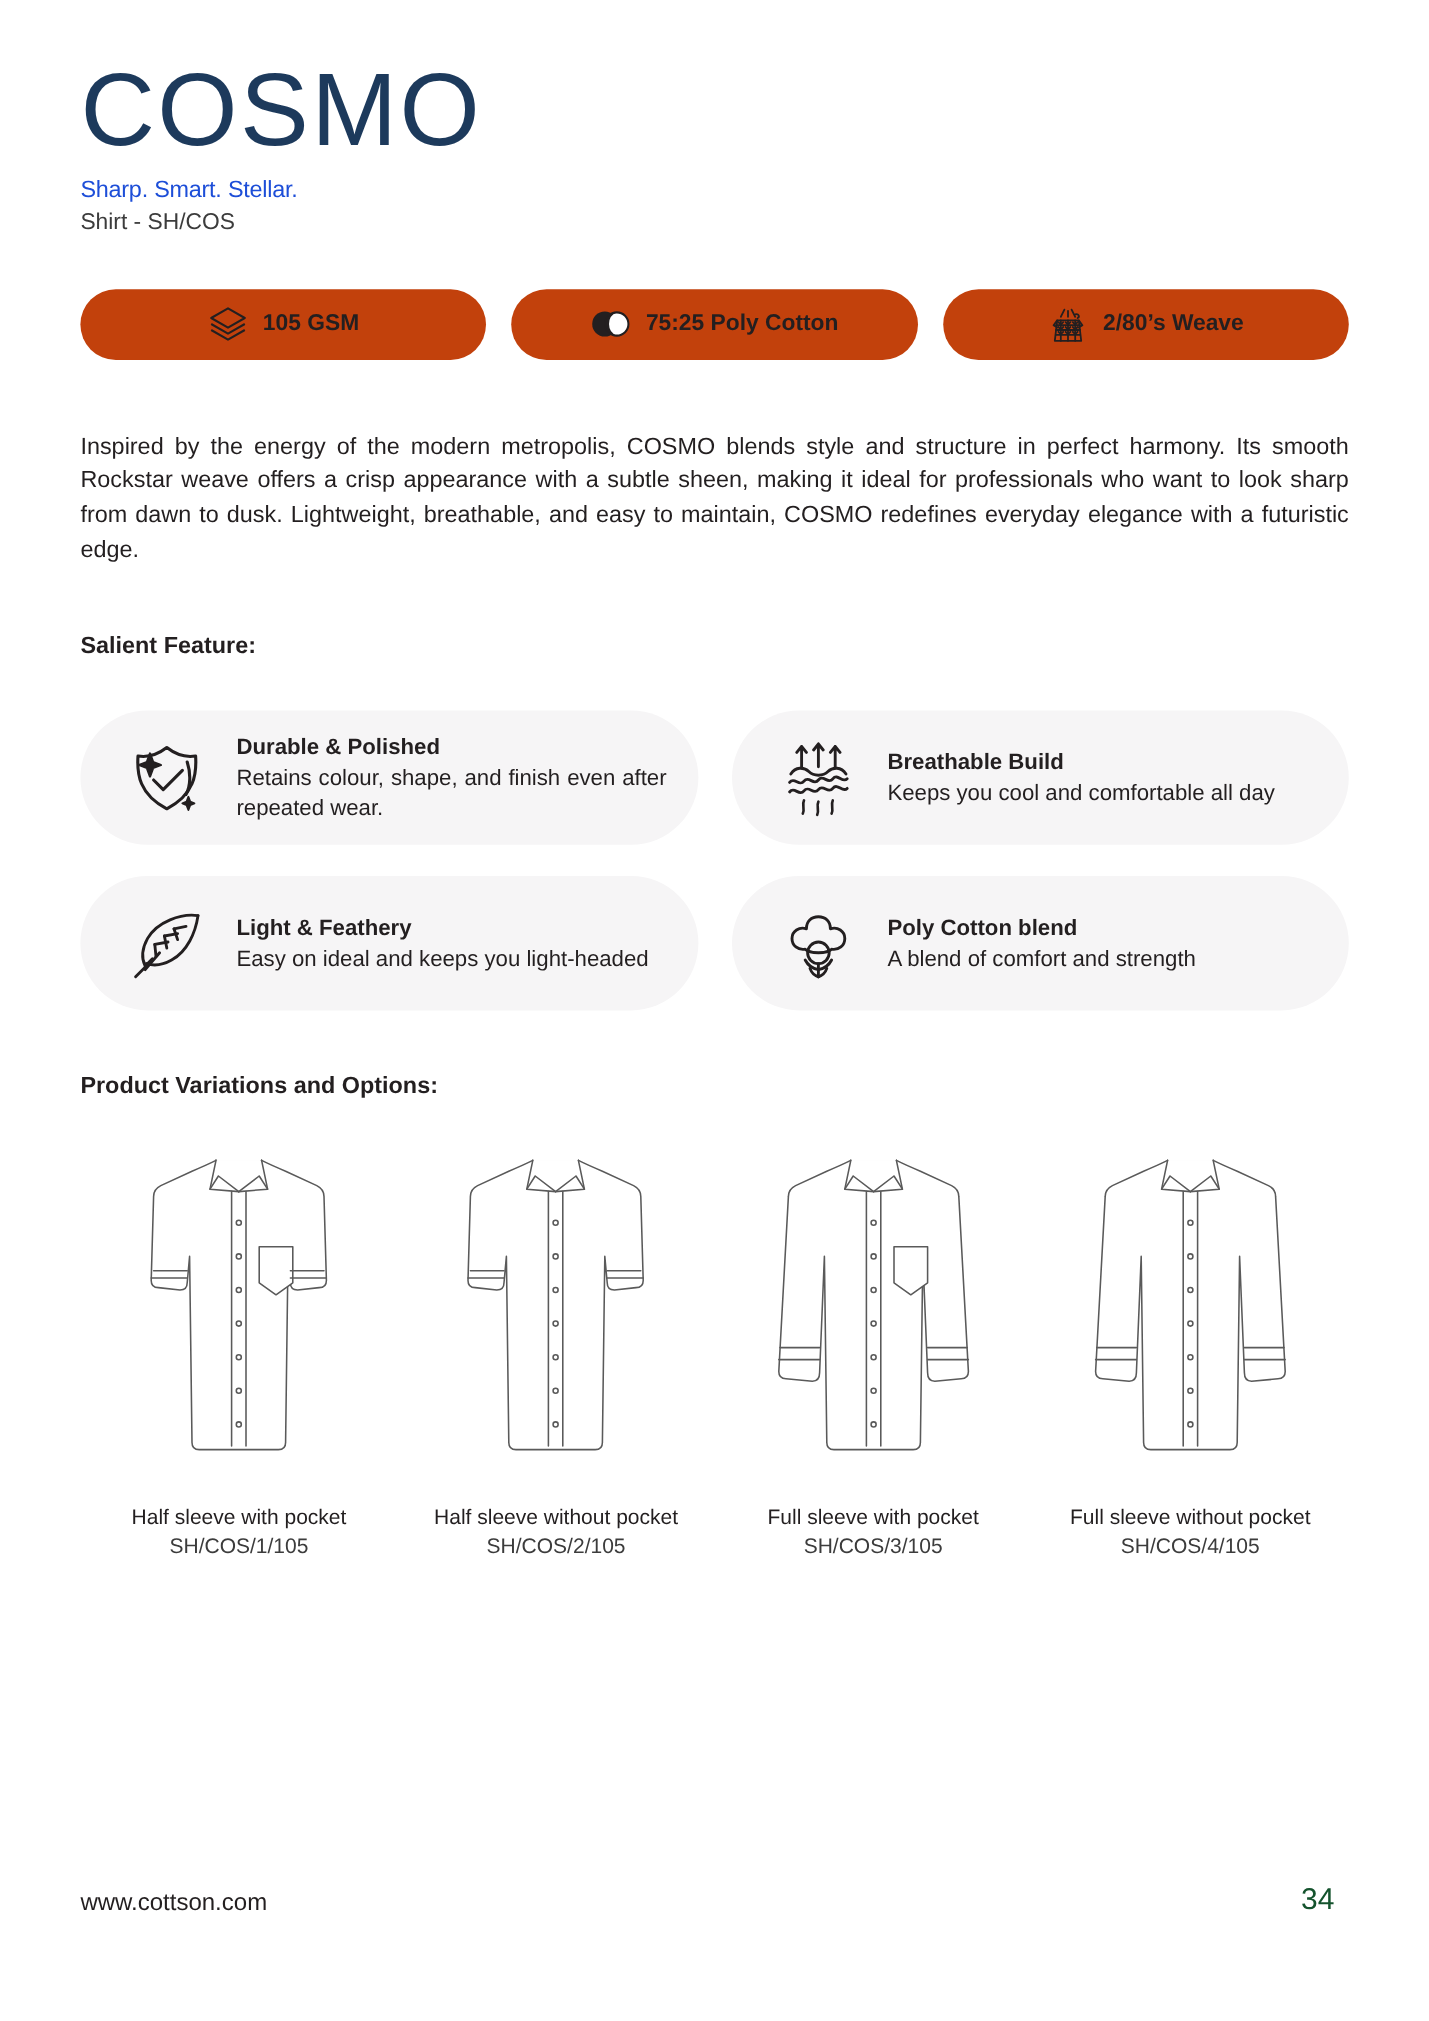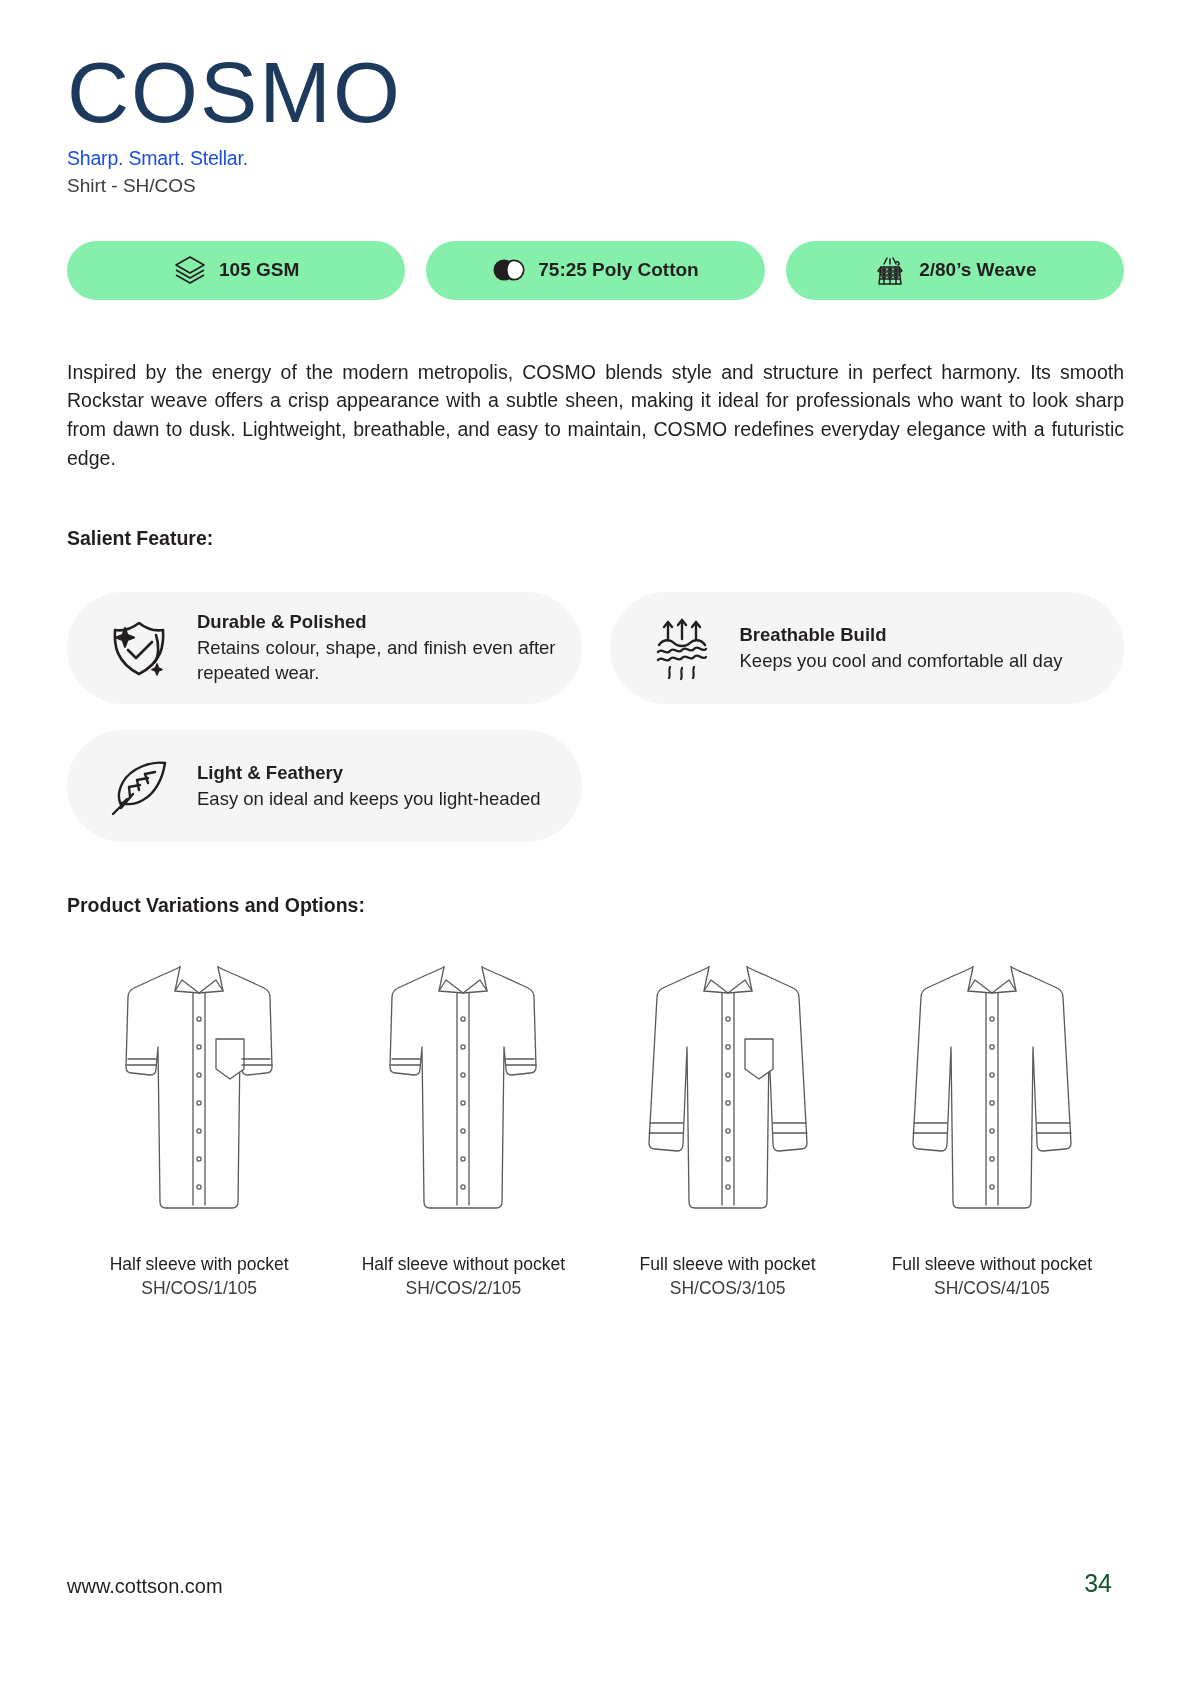--- a/index.html
+++ b/index.html
@@ -56,21 +56,21 @@
   
   .spec-row {
     display: flex;
     gap: 21px;
     margin-top: 44px;
   }
 
   .spec-pill {
     flex: 1;
     height: 59px;
-    background: #86efac;
+    background: #c2410c;
     border-radius: 30px;
     display: flex;
     align-items: center;
     justify-content: center;
     gap: 12px;
     padding: 0 20px;
   }
 
   .spec-pill .pill-icon {
     width: 34px;
@@ -316,20 +316,37 @@
           <path d="M27 47 L26 37 M36 40 L34 30 M45 33 L42 24"></path>
           <path d="M26 37 L37 35 M34 30 L45 28 M42 24 L52 22"></path>
         </svg>
       </span>
       <span class="feat-text">
         <span class="feat-title" style="display:block;">Light &amp; Feathery</span>
         <span class="feat-desc" style="display:block;">Easy on ideal and keeps you light-headed</span>
       </span>
     </div>
 
+    <div class="feature-card">
+      <span class="feat-icon">
+        <svg width="72" height="72" viewBox="0 0 72 72" fill="none" stroke="#231f20" stroke-width="2.4" stroke-linecap="round" stroke-linejoin="round">
+          <path d="M36 14 C42 14 46 18 46 24 C52 22 58 26 58 32 C58 38 53 42 47 41 C47 41 44 44 36 44 C28 44 25 41 25 41 C19 42 14 38 14 32 C14 26 20 22 26 24 C26 18 30 14 36 14 Z"></path>
+          <circle cx="36" cy="44" r="9"></circle>
+          <path d="M36 53 L36 64"></path>
+          <path d="M36 58 C31 57 27 54 25 50"></path>
+          <path d="M36 58 C41 57 45 54 47 50"></path>
+          <path d="M36 64 C33 63 30 60 29 57"></path>
+          <path d="M36 64 C39 63 42 60 43 57"></path>
+        </svg>
+      </span>
+      <span class="feat-text">
+        <span class="feat-title" style="display:block;">Poly Cotton blend</span>
+        <span class="feat-desc" style="display:block;">A blend of comfort and strength</span>
+      </span>
+    </div>
 
   </div>
 
   <div class="section-heading variations-heading">Product Variations and Options:</div>
 
   <div class="variation-row">
 
     <div class="variation-item">
       <span class="shirt-art">
         <svg width="190" height="290" viewBox="0 0 190 290" fill="none" stroke="#5a5a5a" stroke-width="1.3" stroke-linejoin="round" stroke-linecap="round">

